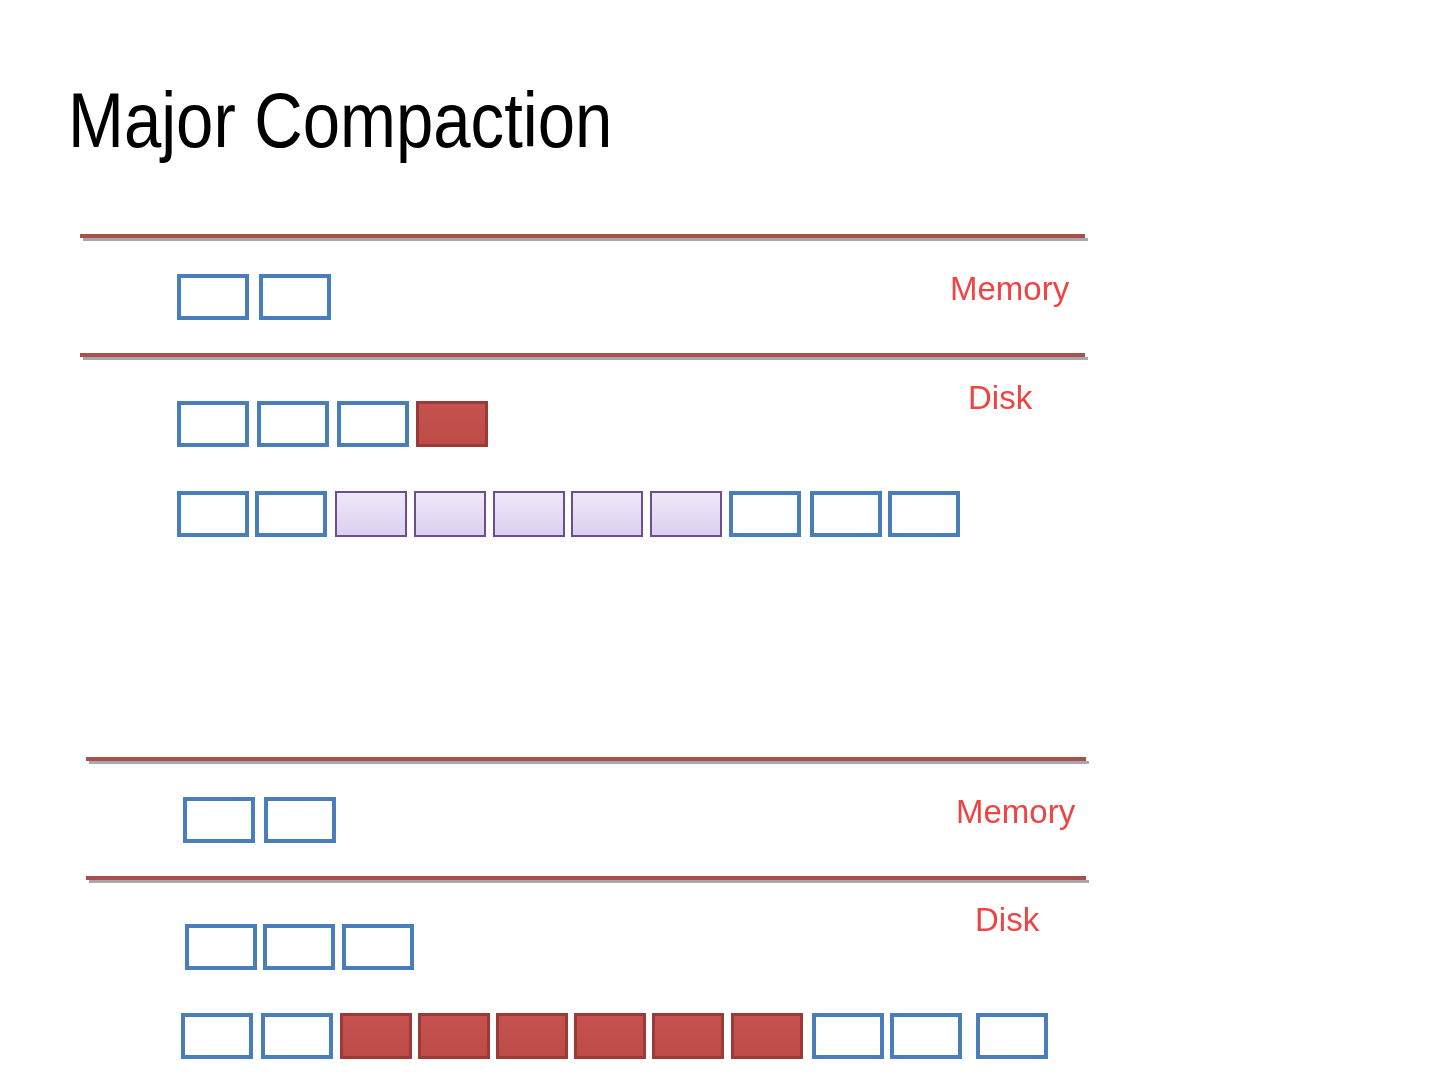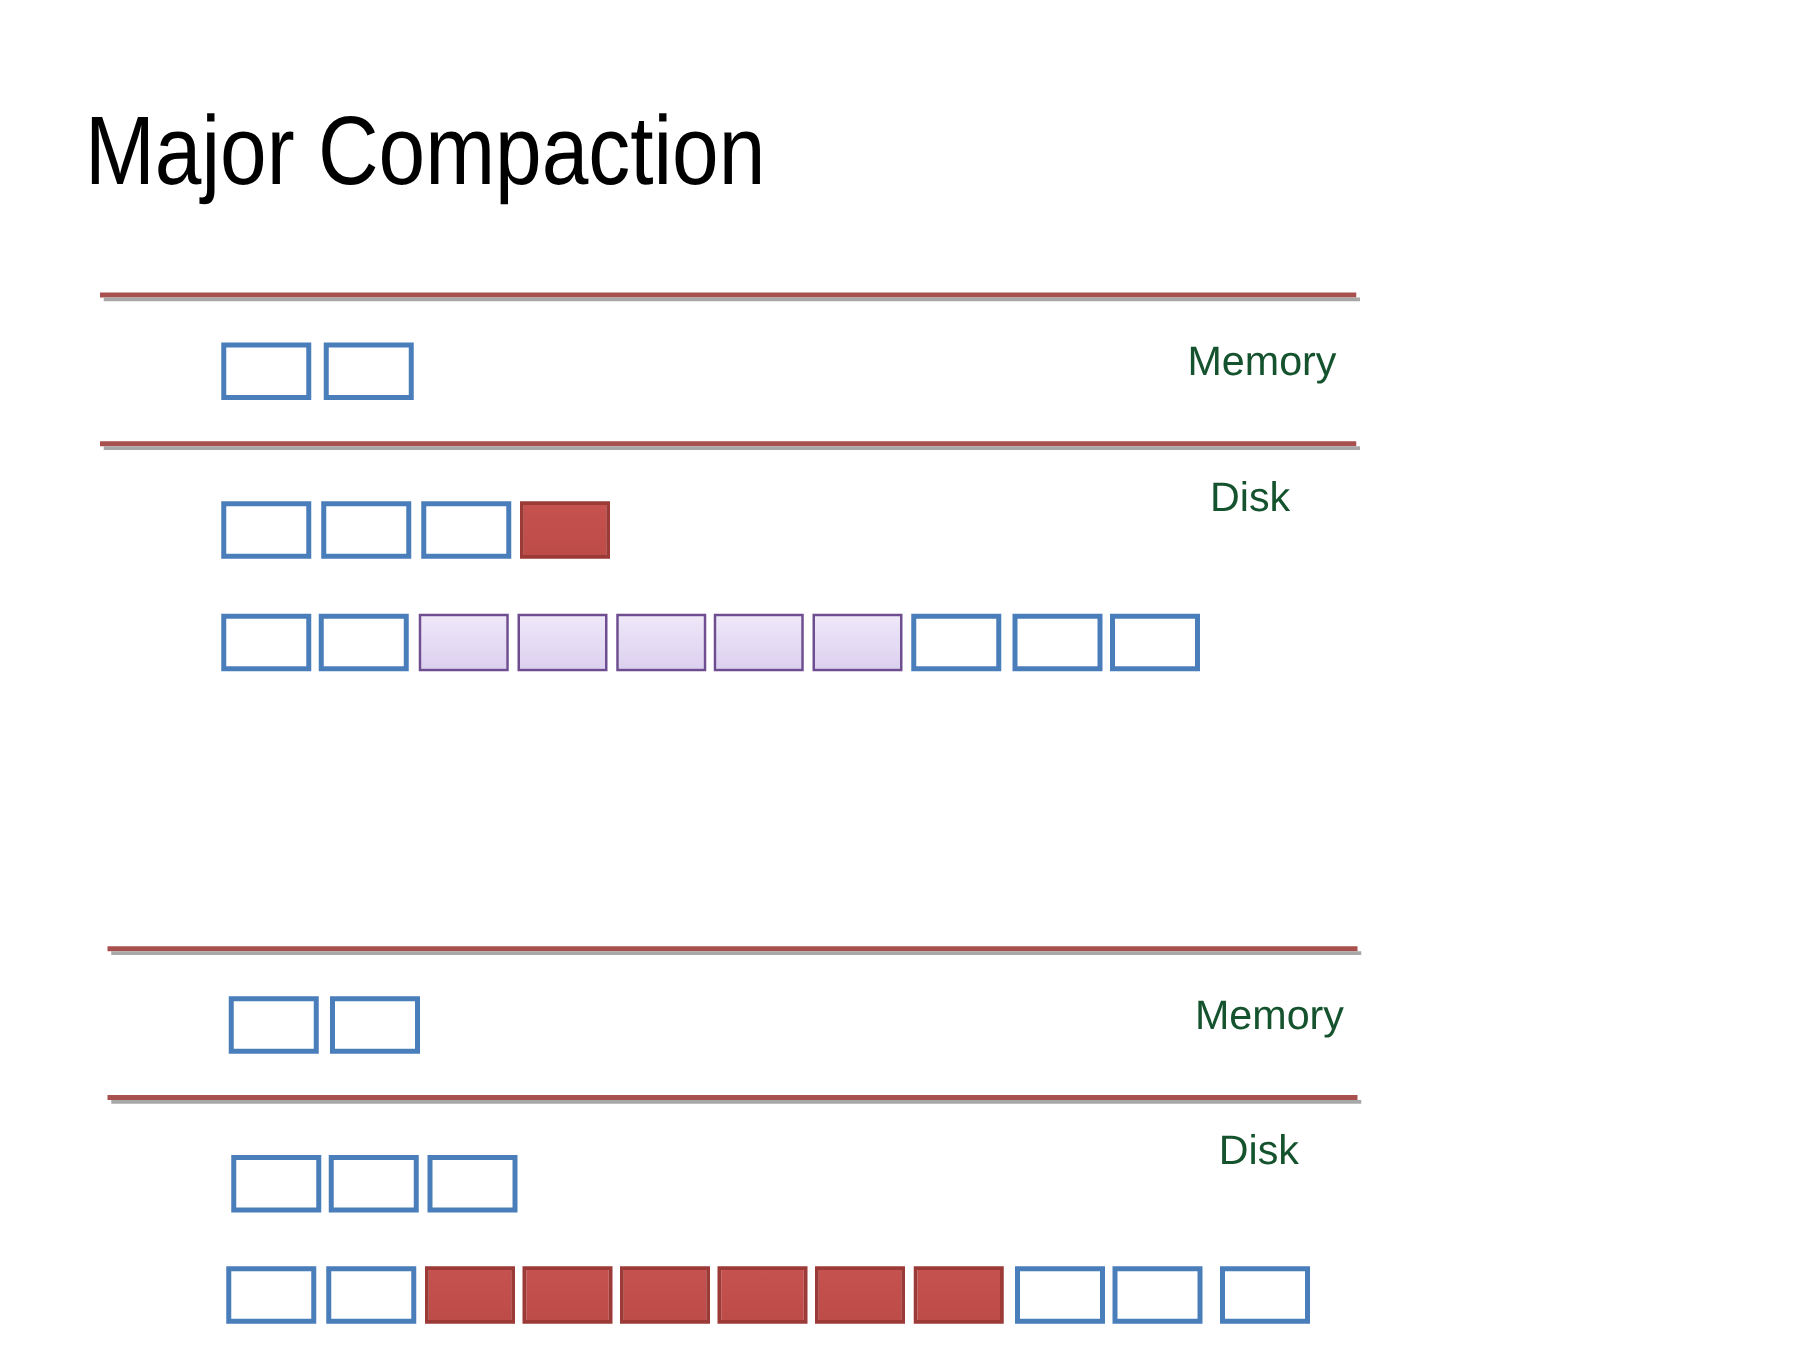--- a/index.html
+++ b/index.html
@@ -47,21 +47,21 @@
     height: 3px;
     background: #A8A8A8;
   }
 
   
   .tier-label {
     position: absolute;
     font-family: "Liberation Sans", sans-serif;
     font-size: 33px;
     line-height: 38px;
-    color: #14532d;
+    color: #ef4444;
     white-space: nowrap;
   }
 
   
   .block {
     position: absolute;
     box-sizing: border-box;
     width: 72px;
     height: 46px;
   }

